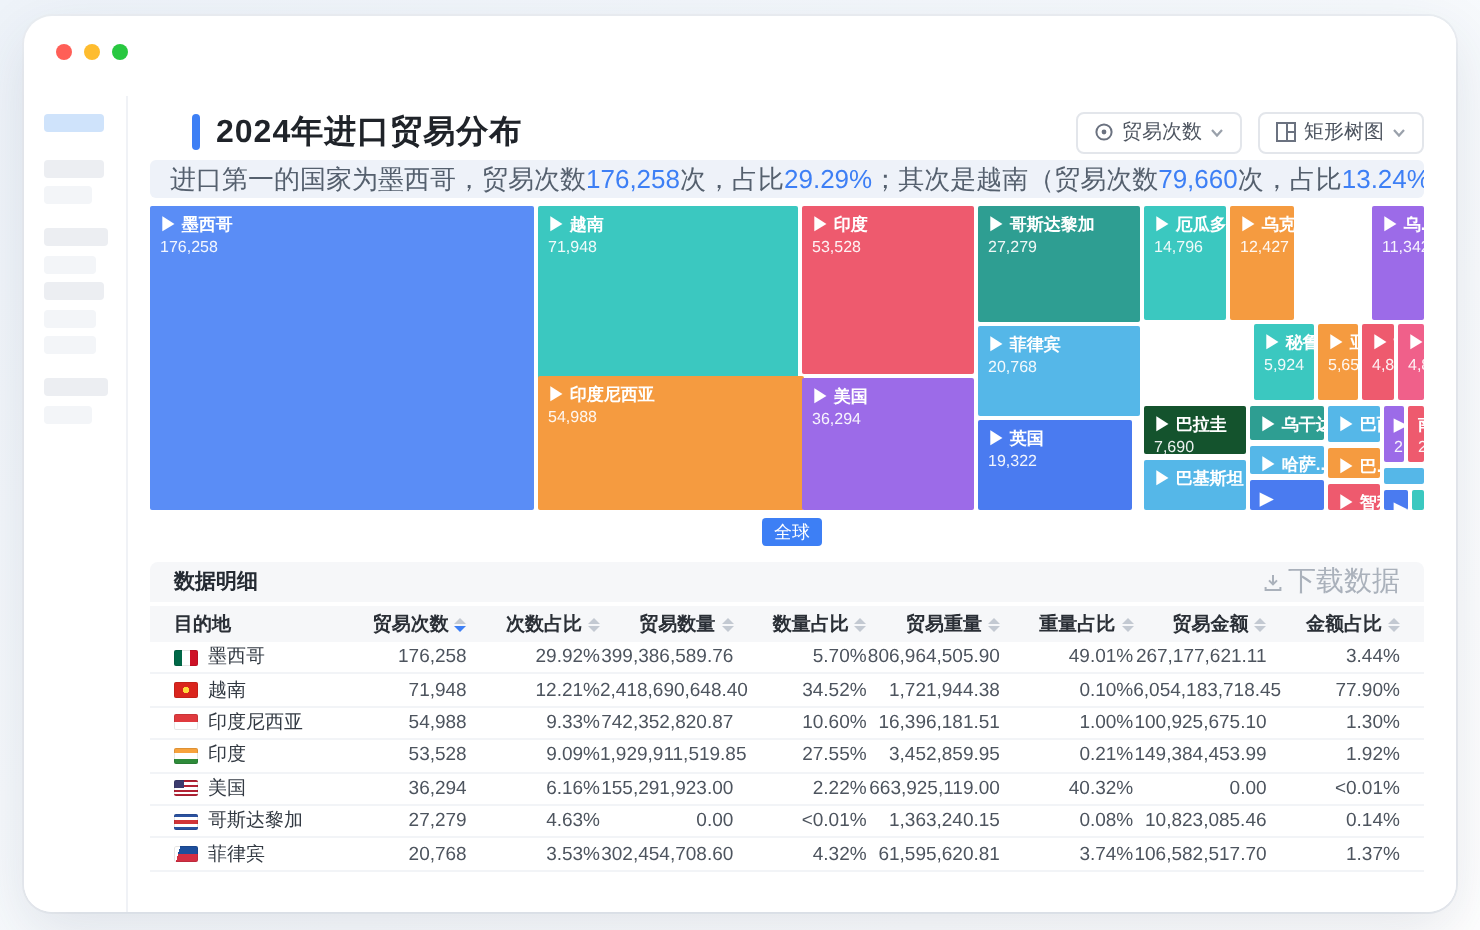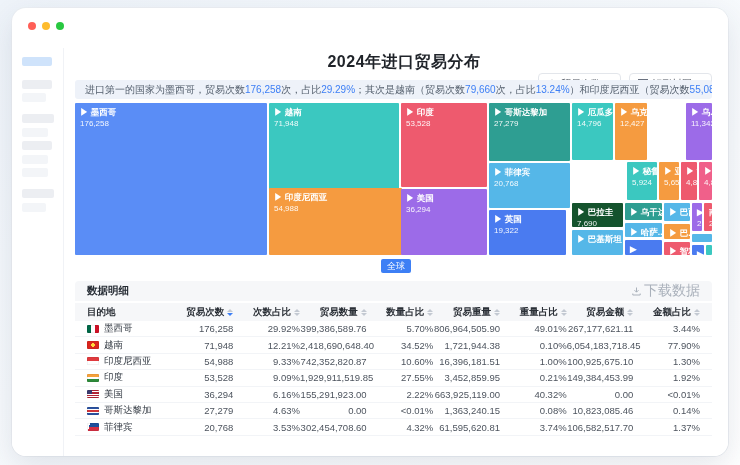--- a/index.html
+++ b/index.html
@@ -14,30 +14,30 @@
   .dots { position:absolute; left:16px; top:14px; display:flex; gap:6px; }
   .dot { width:8px; height:8px; border-radius:50%; }
 
   .sidebar { position:absolute; left:0; top:40px; bottom:0; width:52px; background:#fff; border-right:1px solid #f0f2f6; }
   .sk { position:absolute; left:10px; height:9px; border-radius:2px; background:#eceef2; }
   .sk.lite { background:#f3f5f8; }
   .sk.active { background:#cfe3fb; }
 
   .main { position:absolute; left:52px; top:0; right:0; bottom:0; background:#fff; }
 
-  .page-head { position:absolute; left:32px; top:44px; right:16px; height:28px; display:flex; align-items:center;flex-direction:column; }
+  .page-head { position:absolute; left:32px; top:44px; right:16px; height:28px; display:flex; align-items:center; }
   .accent { width:4px; height:18px; background:#3d7ff5; border-radius:2px; margin-right:8px; }
   .page-title { font-size:16px; font-weight:bold; color:#1f2329; letter-spacing:.5px; }
   .head-btns { margin-left:auto; display:flex; gap:8px; }
   .hbtn { display:flex; align-items:center; gap:4px; height:21px; padding:0 8px; background:#fff;
           border:1px solid #e3e6eb; border-radius:4px; font-size:10px; color:#4e5560; cursor:pointer; }
   .hbtn svg { display:block; }
 
   .summary { position:absolute; left:11px; top:72px; width:637px; height:19px; background:#eef2f9;
-             border-radius:3px; display:flex; align-items:center; padding:0 10px; font-size:10px;
+             border-radius:3px; display:flex; align-items:center; padding:0 10px; font-size:13px;
              color:#55606e; white-space:nowrap; overflow:hidden; }
   .summary .hl { color:#3d7ff5; }
 
   .treemap { position:absolute; left:11px; top:95px; width:637px; height:152px; }
   .tile { position:absolute; border-radius:1px; overflow:hidden; color:#fff; padding:4px 0 0 5px; cursor:pointer; }
   .t-name { font-size:8.5px; font-weight:bold; white-space:nowrap; line-height:10px; }
   .t-val  { font-size:8px; opacity:.92; white-space:nowrap; line-height:10px; margin-top:2px; }
 
   .global-btn { position:absolute; left:317px; top:251px; height:14px; padding:0 6px; background:#3d7ff5;
                 color:#fff; font-size:9px; line-height:14px; border-radius:2px; cursor:pointer; }

